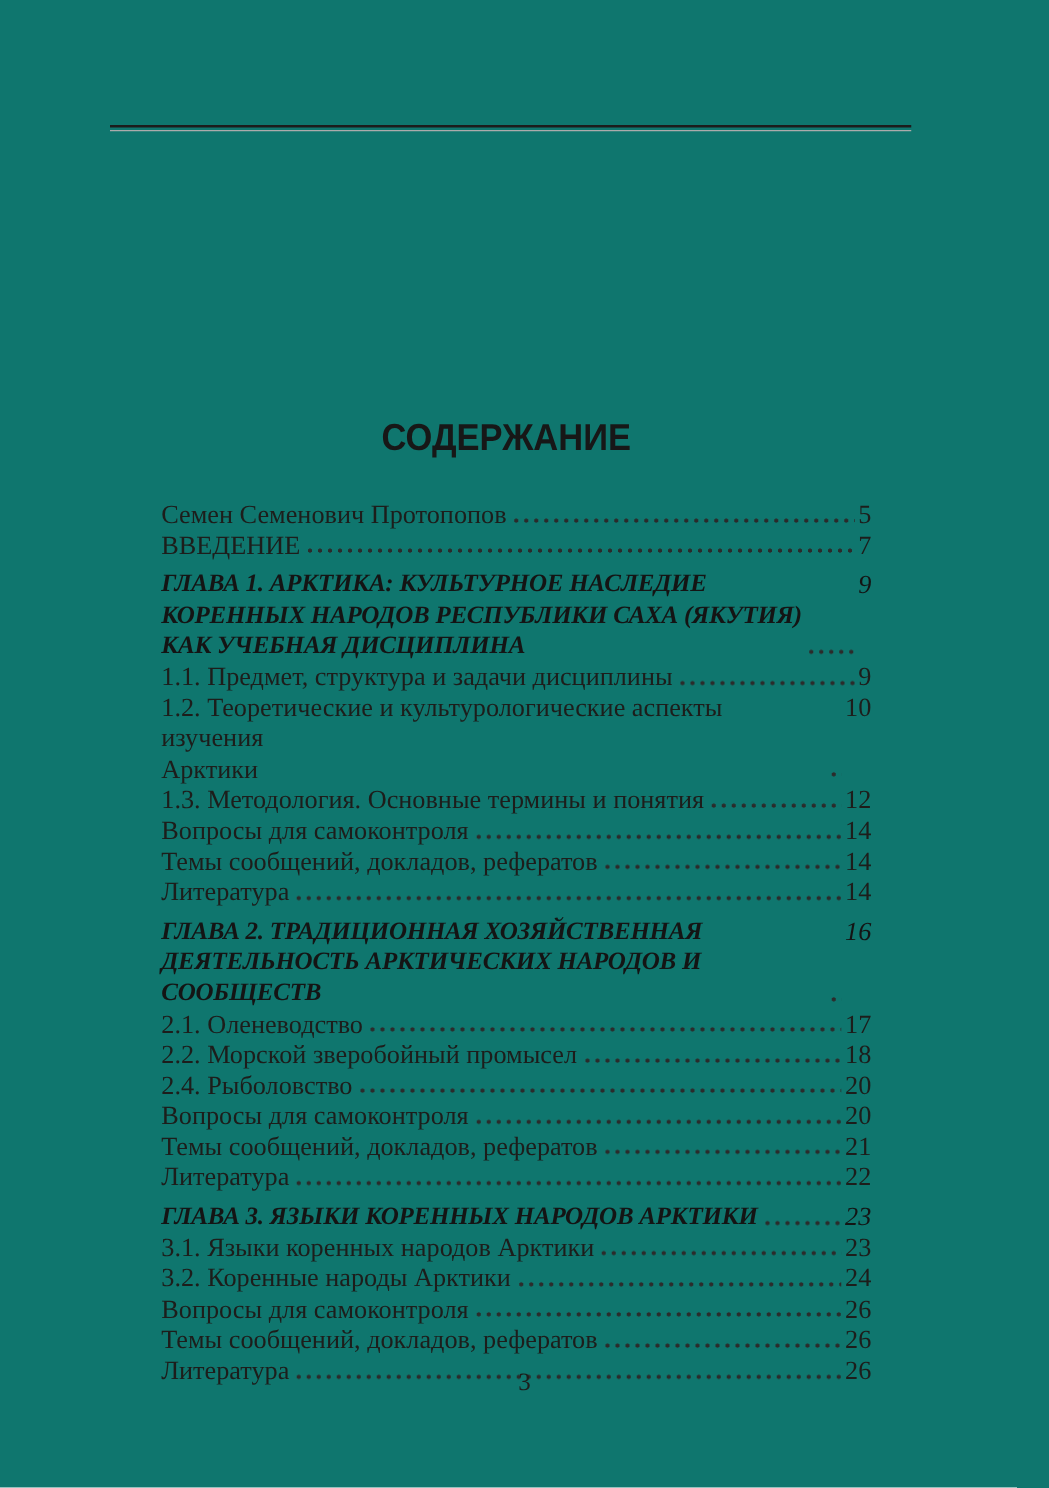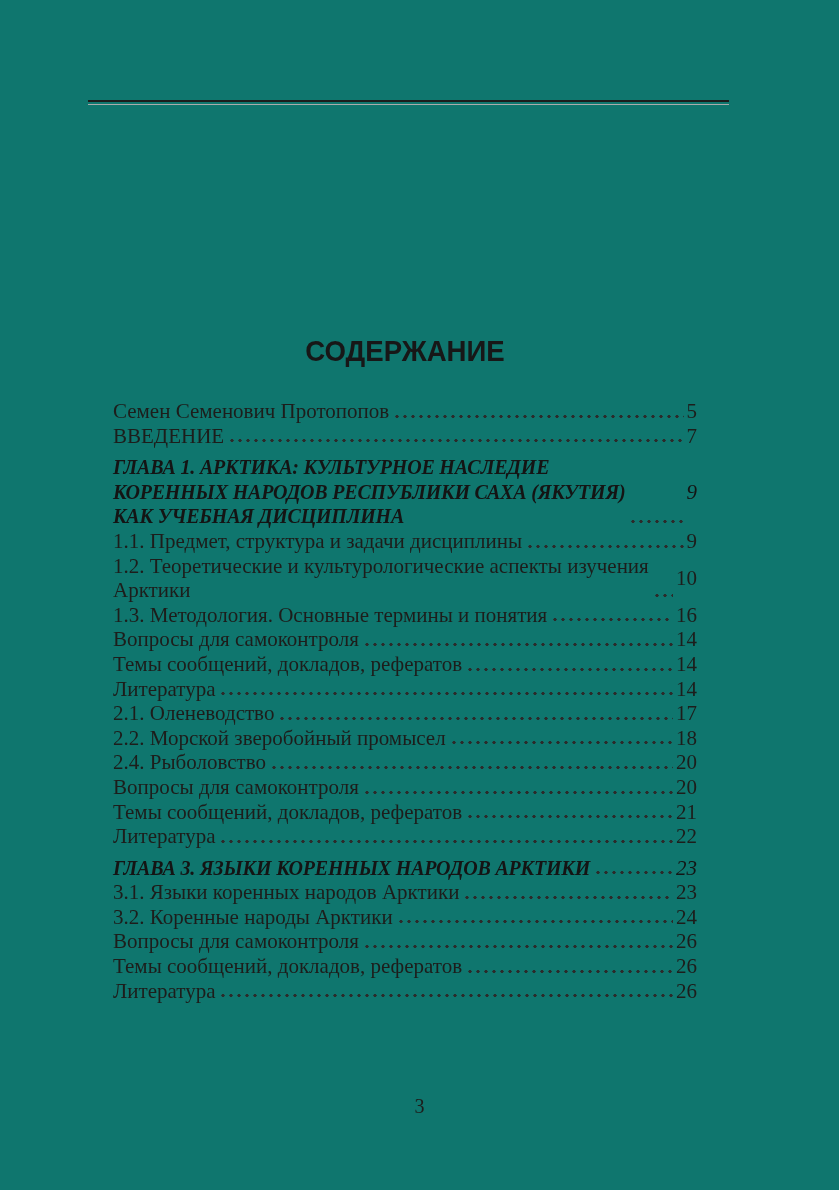--- a/index.html
+++ b/index.html
@@ -39,24 +39,25 @@
     transform-origin: 50% 50%;
   }
   .toc {
     position: absolute;
     top: 399px;
     left: 113px;
     width: 584px;
   }
   .toc-entry {
     display: flex;
-    align-items: center;
+    align-items: flex-start;
     font-size: 21px;
     line-height: 24.6px;
     color: #1d1d1b;
+    margin-left: 16px;
   }
   .toc-entry .label {
     flex: 0 1 auto;
     min-width: 0;
     white-space: pre-line;
   }
   .toc-entry .leader {
     flex: 1 1 auto;
     min-width: 10px;
     height: 7px;
@@ -126,36 +127,42 @@
   </div>
       <div class="toc-entry">
     <span class="label">1.2. Теоретические и культурологические аспекты изучения
 Арктики</span>
     <span class="leader"></span>
     <span class="pagenum">10</span>
   </div>
       <div class="toc-entry">
     <span class="label">1.3. Методология. Основные термины и понятия</span>
     <span class="leader"></span>
+    <span class="pagenum">12</span>
+  </div>
+      <div class="toc-entry">
+    <span class="label">Вопросы для самоконтроля</span>
+    <span class="leader"></span>
+    <span class="pagenum">14</span>
+  </div>
+      <div class="toc-entry">
+    <span class="label">Темы сообщений, докладов, рефератов</span>
+    <span class="leader"></span>
+    <span class="pagenum">14</span>
+  </div>
+      <div class="toc-entry">
+    <span class="label">Литература</span>
+    <span class="leader"></span>
+    <span class="pagenum">14</span>
+  </div>
+      <div class="toc-entry chapter">
+    <span class="label">ГЛАВА 2. ТРАДИЦИОННАЯ ХОЗЯЙСТВЕННАЯ
+ДЕЯТЕЛЬНОСТЬ АРКТИЧЕСКИХ НАРОДОВ И СООБЩЕСТВ</span>
+    <span class="leader"></span>
     <span class="pagenum">16</span>
-  </div>
-      <div class="toc-entry">
-    <span class="label">Вопросы для самоконтроля</span>
-    <span class="leader"></span>
-    <span class="pagenum">14</span>
-  </div>
-      <div class="toc-entry">
-    <span class="label">Темы сообщений, докладов, рефератов</span>
-    <span class="leader"></span>
-    <span class="pagenum">14</span>
-  </div>
-      <div class="toc-entry">
-    <span class="label">Литература</span>
-    <span class="leader"></span>
-    <span class="pagenum">14</span>
   </div>
       <div class="toc-entry">
     <span class="label">2.1. Оленеводство</span>
     <span class="leader"></span>
     <span class="pagenum">17</span>
   </div>
       <div class="toc-entry">
     <span class="label">2.2. Морской зверобойный промысел</span>
     <span class="leader"></span>
     <span class="pagenum">18</span>

